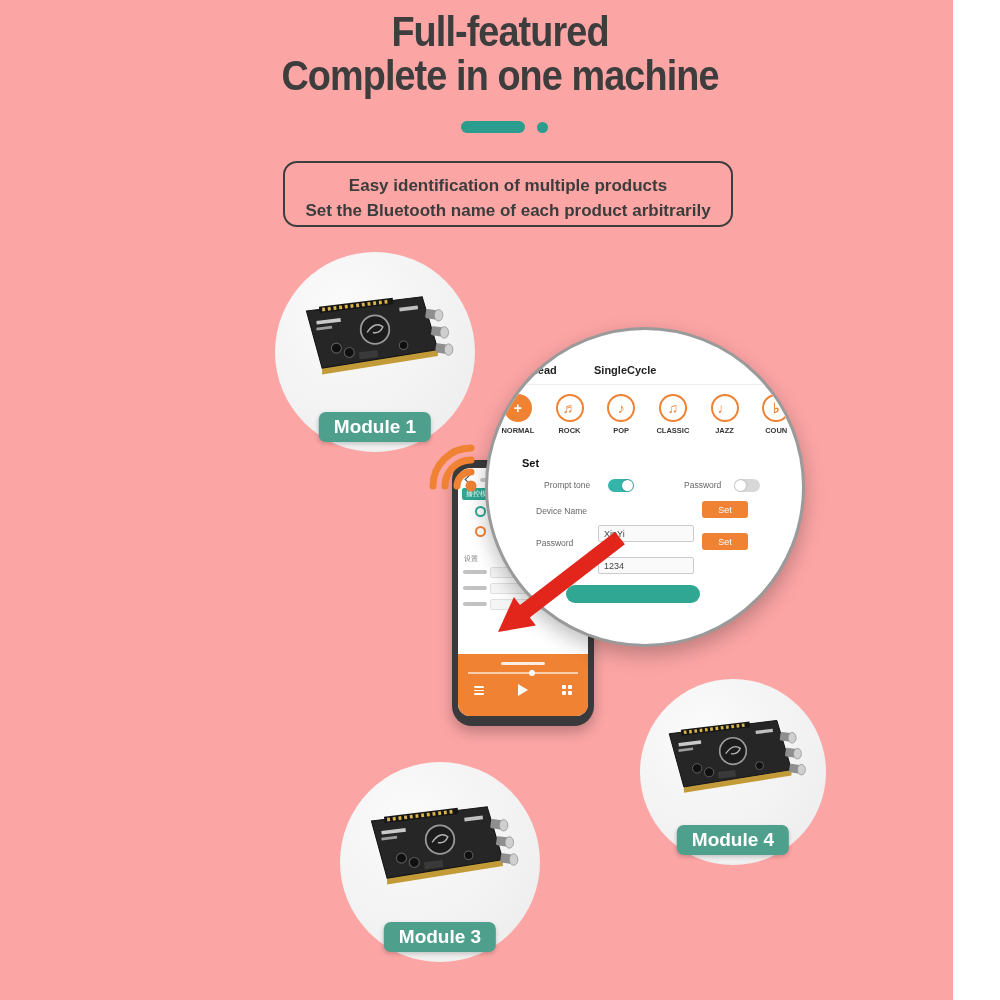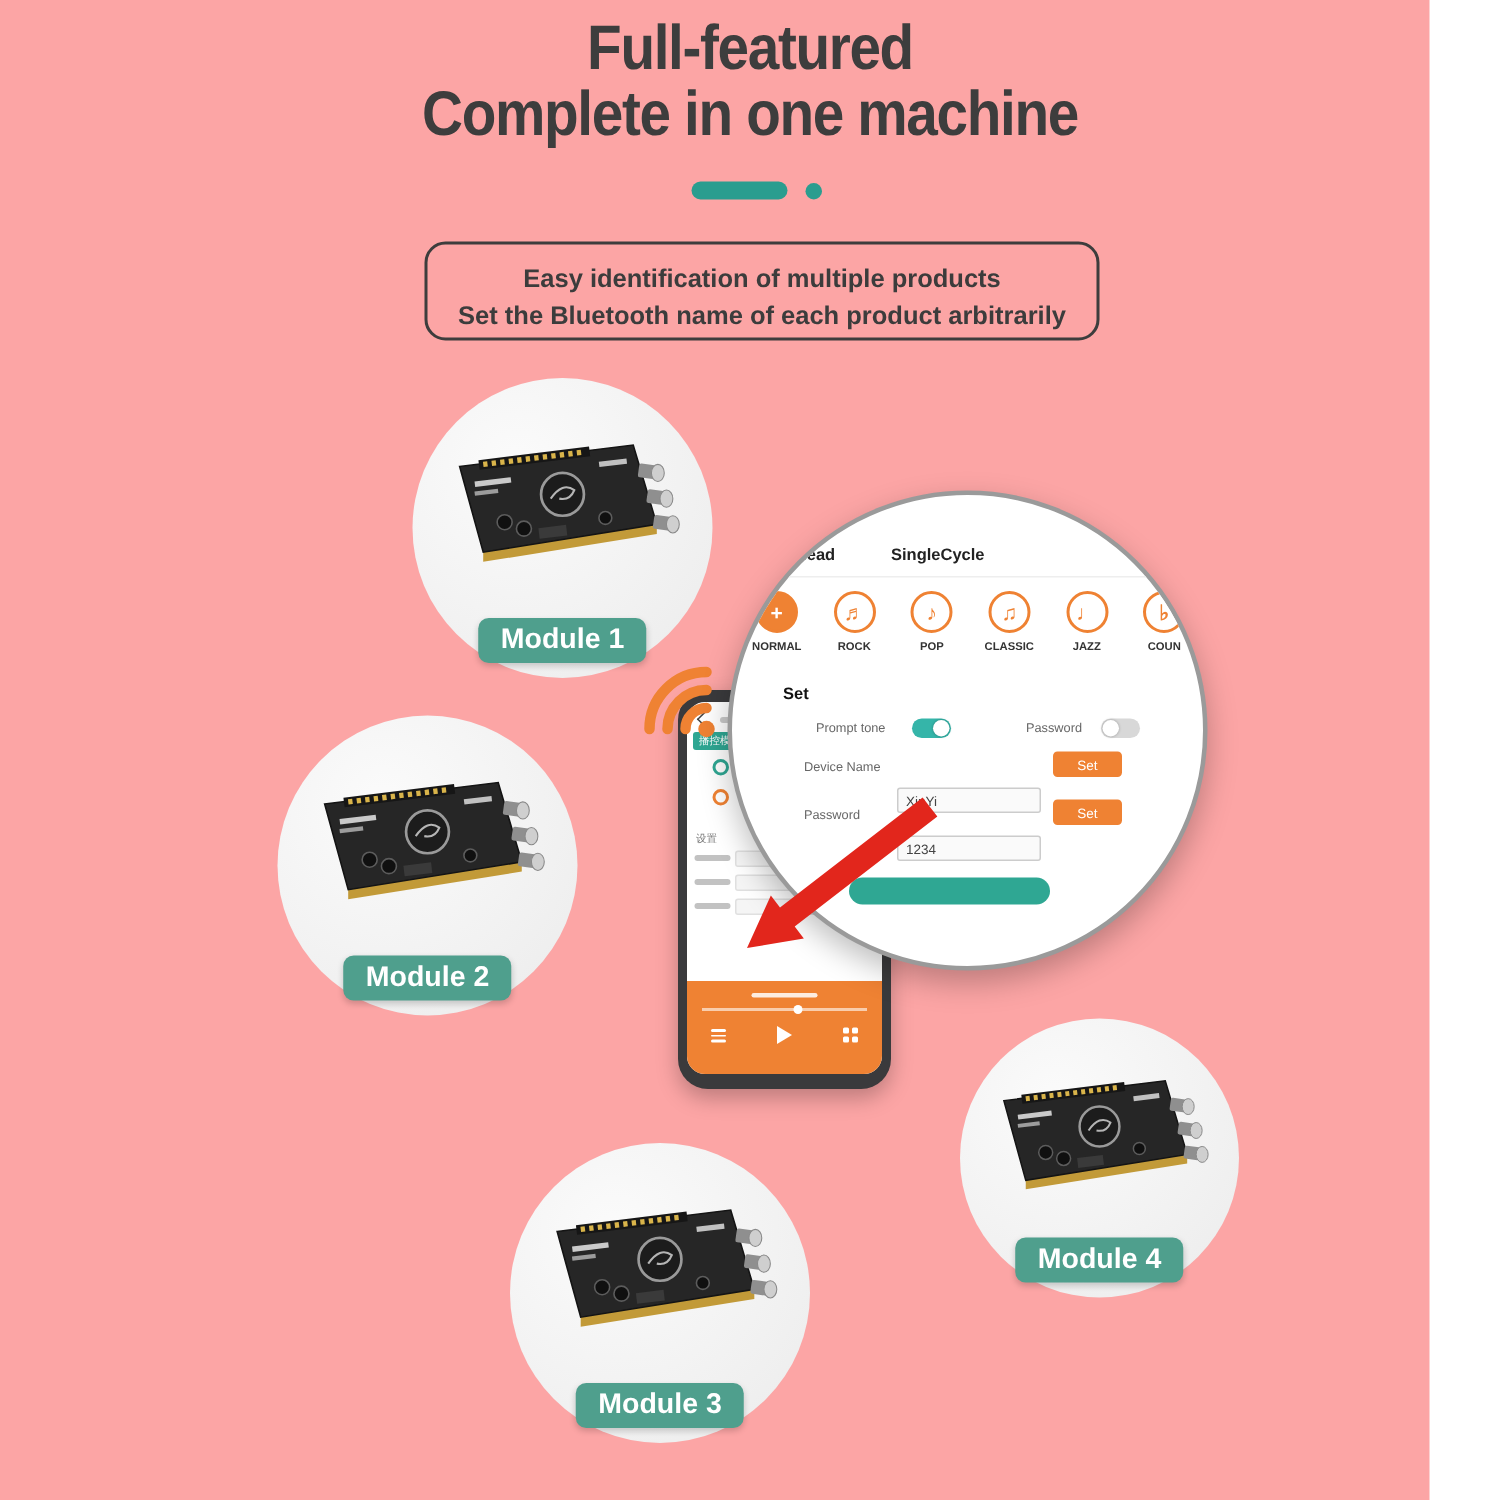--- a/index.html
+++ b/index.html
@@ -148,26 +148,20 @@
     <div>Easy identification of multiple products</div>
     <div>Set the Bluetooth name of each product arbitrarily</div>
   </div>
 
   <div class="module-circle" id="module-1">
     <svg class="pcb-svg" viewBox="0 0 224 150">
         <use href="#pcb-board"></use>
       </svg>
     <div class="module-badge">Module 1</div>
   </div>
-  <div class="module-circle" id="module-2">
-    <svg class="pcb-svg" viewBox="0 0 224 150">
-        <use href="#pcb-board"></use>
-      </svg>
-    <div class="module-badge">Module 2</div>
-  </div>
   <div class="module-circle" id="module-3">
     <svg class="pcb-svg" viewBox="0 0 224 150">
         <use href="#pcb-board"></use>
       </svg>
     <div class="module-badge">Module 3</div>
   </div>
   <div class="module-circle" id="module-4">
     <svg class="pcb-svg" viewBox="0 0 224 150">
         <use href="#pcb-board"></use>
       </svg>

